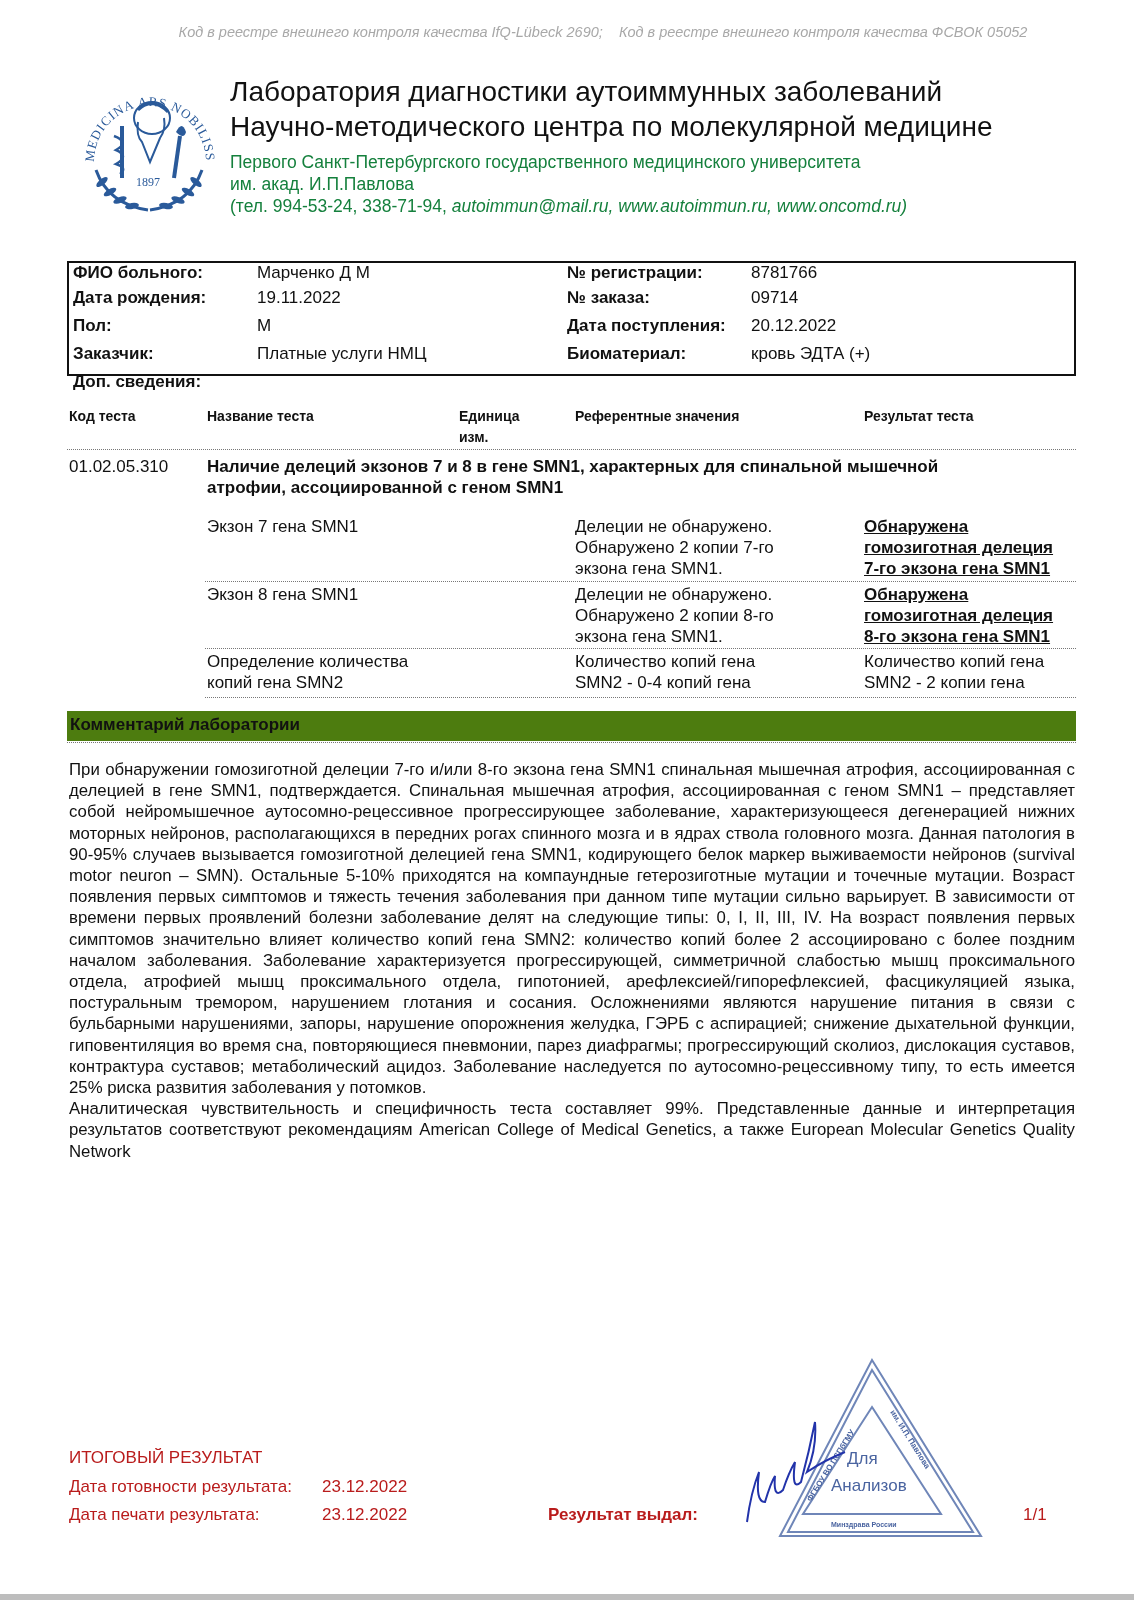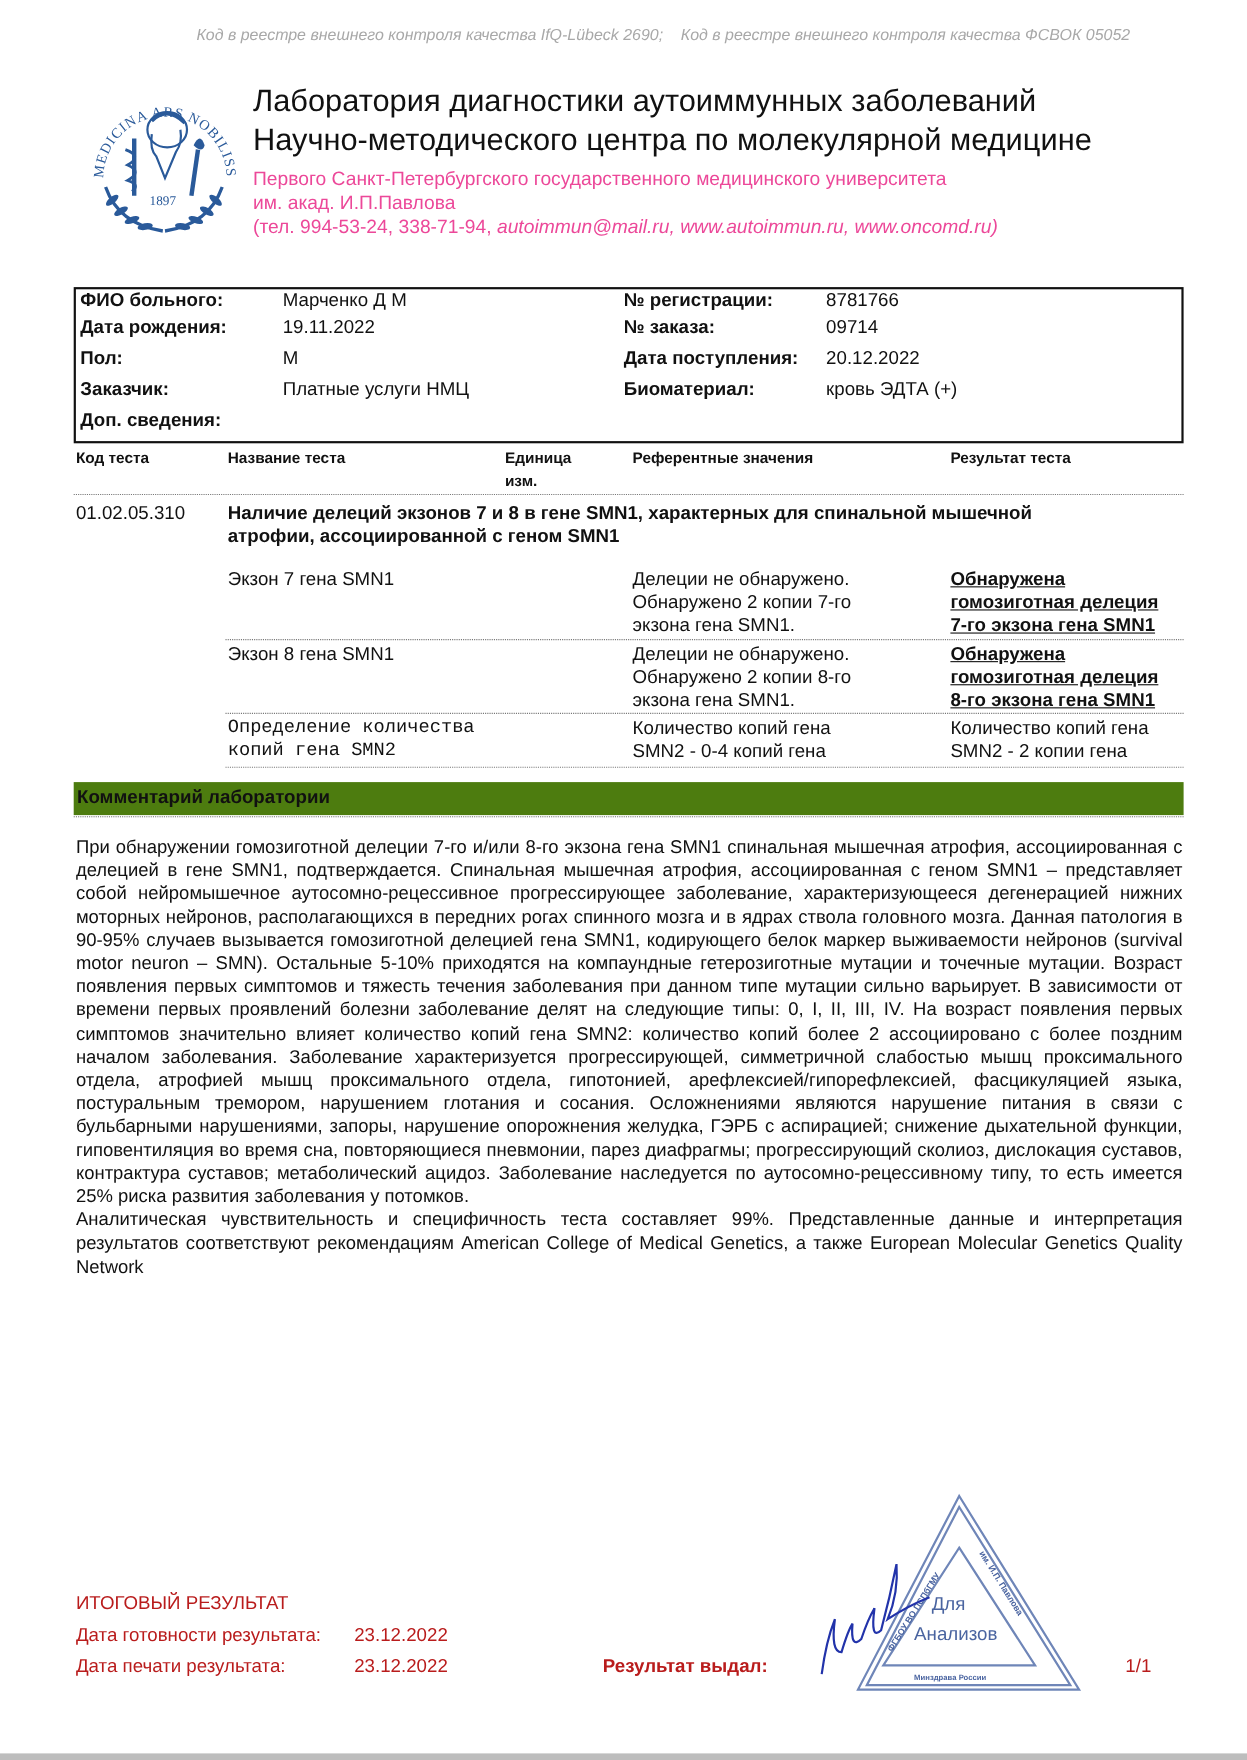--- a/index.html
+++ b/index.html
@@ -3,23 +3,23 @@
 <meta charset="utf-8">
 <style>
   html, body { margin:0; padding:0; }
   body { width:1134px; height:1600px; background:#fff; position:relative; overflow:hidden;
          font-family:"Liberation Sans", sans-serif; color:#111; }
   .abs { position:absolute; }
   .reg { top:24px; left:0; width:1134px; text-align:center; font-size:14.5px; font-style:italic; color:#a8a8a8;margin-left:36px; }
   .logo { left:78px; top:70px; width:142px; height:150px; }
   .hdr { left:230px; width:840px; }
   .h1 { top:74px; font-size:28px; line-height:35px; color:#111; }
-  .h2 { top:151px; font-size:17.5px; line-height:22px; color:#ec4899; }
+  .h2 { top:151px; font-size:17.5px; line-height:22px; color:#15803d; }
   .h2 i { font-style:italic; }
-  .pbox { left:67px; top:261px; width:1009px; height:142px; border:2px solid #111; box-sizing:border-box; }
+  .pbox { left:67px; top:261px; width:1009px; height:115px; border:2px solid #111; box-sizing:border-box; }
   .prow { position:absolute; left:4px; font-size:17px; line-height:20px; }
   .lbl { font-weight:bold; position:absolute; white-space:nowrap; }
   .val { position:absolute; white-space:nowrap; }
   .th { top:406px; font-size:14px; font-weight:bold; line-height:21px; }
   .dot { position:absolute; border-top:1.5px dotted #777; height:0; }
   .td { font-size:17px; line-height:21px; position:absolute; }
   .b { font-weight:bold; }
   .u { font-weight:bold; text-decoration:underline; }
   .cmt-h { left:67px; top:711px; width:1009px; height:30px; background:#4d7c0f; font-weight:bold; font-size:17px; line-height:28px; padding-left:3px; box-sizing:border-box; }
   .para { left:69px; top:759px; width:1006px; font-size:16.8px; line-height:21.2px; text-align:justify; }
@@ -142,21 +142,21 @@
   <div>Обнаружено 2 копии 8-го</div>
   <div>экзона гена SMN1.</div>
 </div>
 <div class="td u" style="left:864px; top:584px;">
   <div>Обнаружена</div>
   <div>гомозиготная делеция</div>
   <div>8-го экзона гена SMN1</div>
 </div>
 <div class="dot" style="left:205px; top:648px; width:871px;"></div>
 
-<div class="td" style="left:207px; top:651px;font-family:Liberation Mono, monospace;">
+<div class="td" style="left:207px; top:651px;">
   <div>Определение количества</div>
   <div>копий гена SMN2</div>
 </div>
 <div class="td" style="left:575px; top:651px;">
   <div>Количество копий гена</div>
   <div>SMN2 - 0-4 копий гена</div>
 </div>
 <div class="td" style="left:864px; top:651px;">
   <div>Количество копий гена</div>
   <div>SMN2 - 2 копии гена</div>

